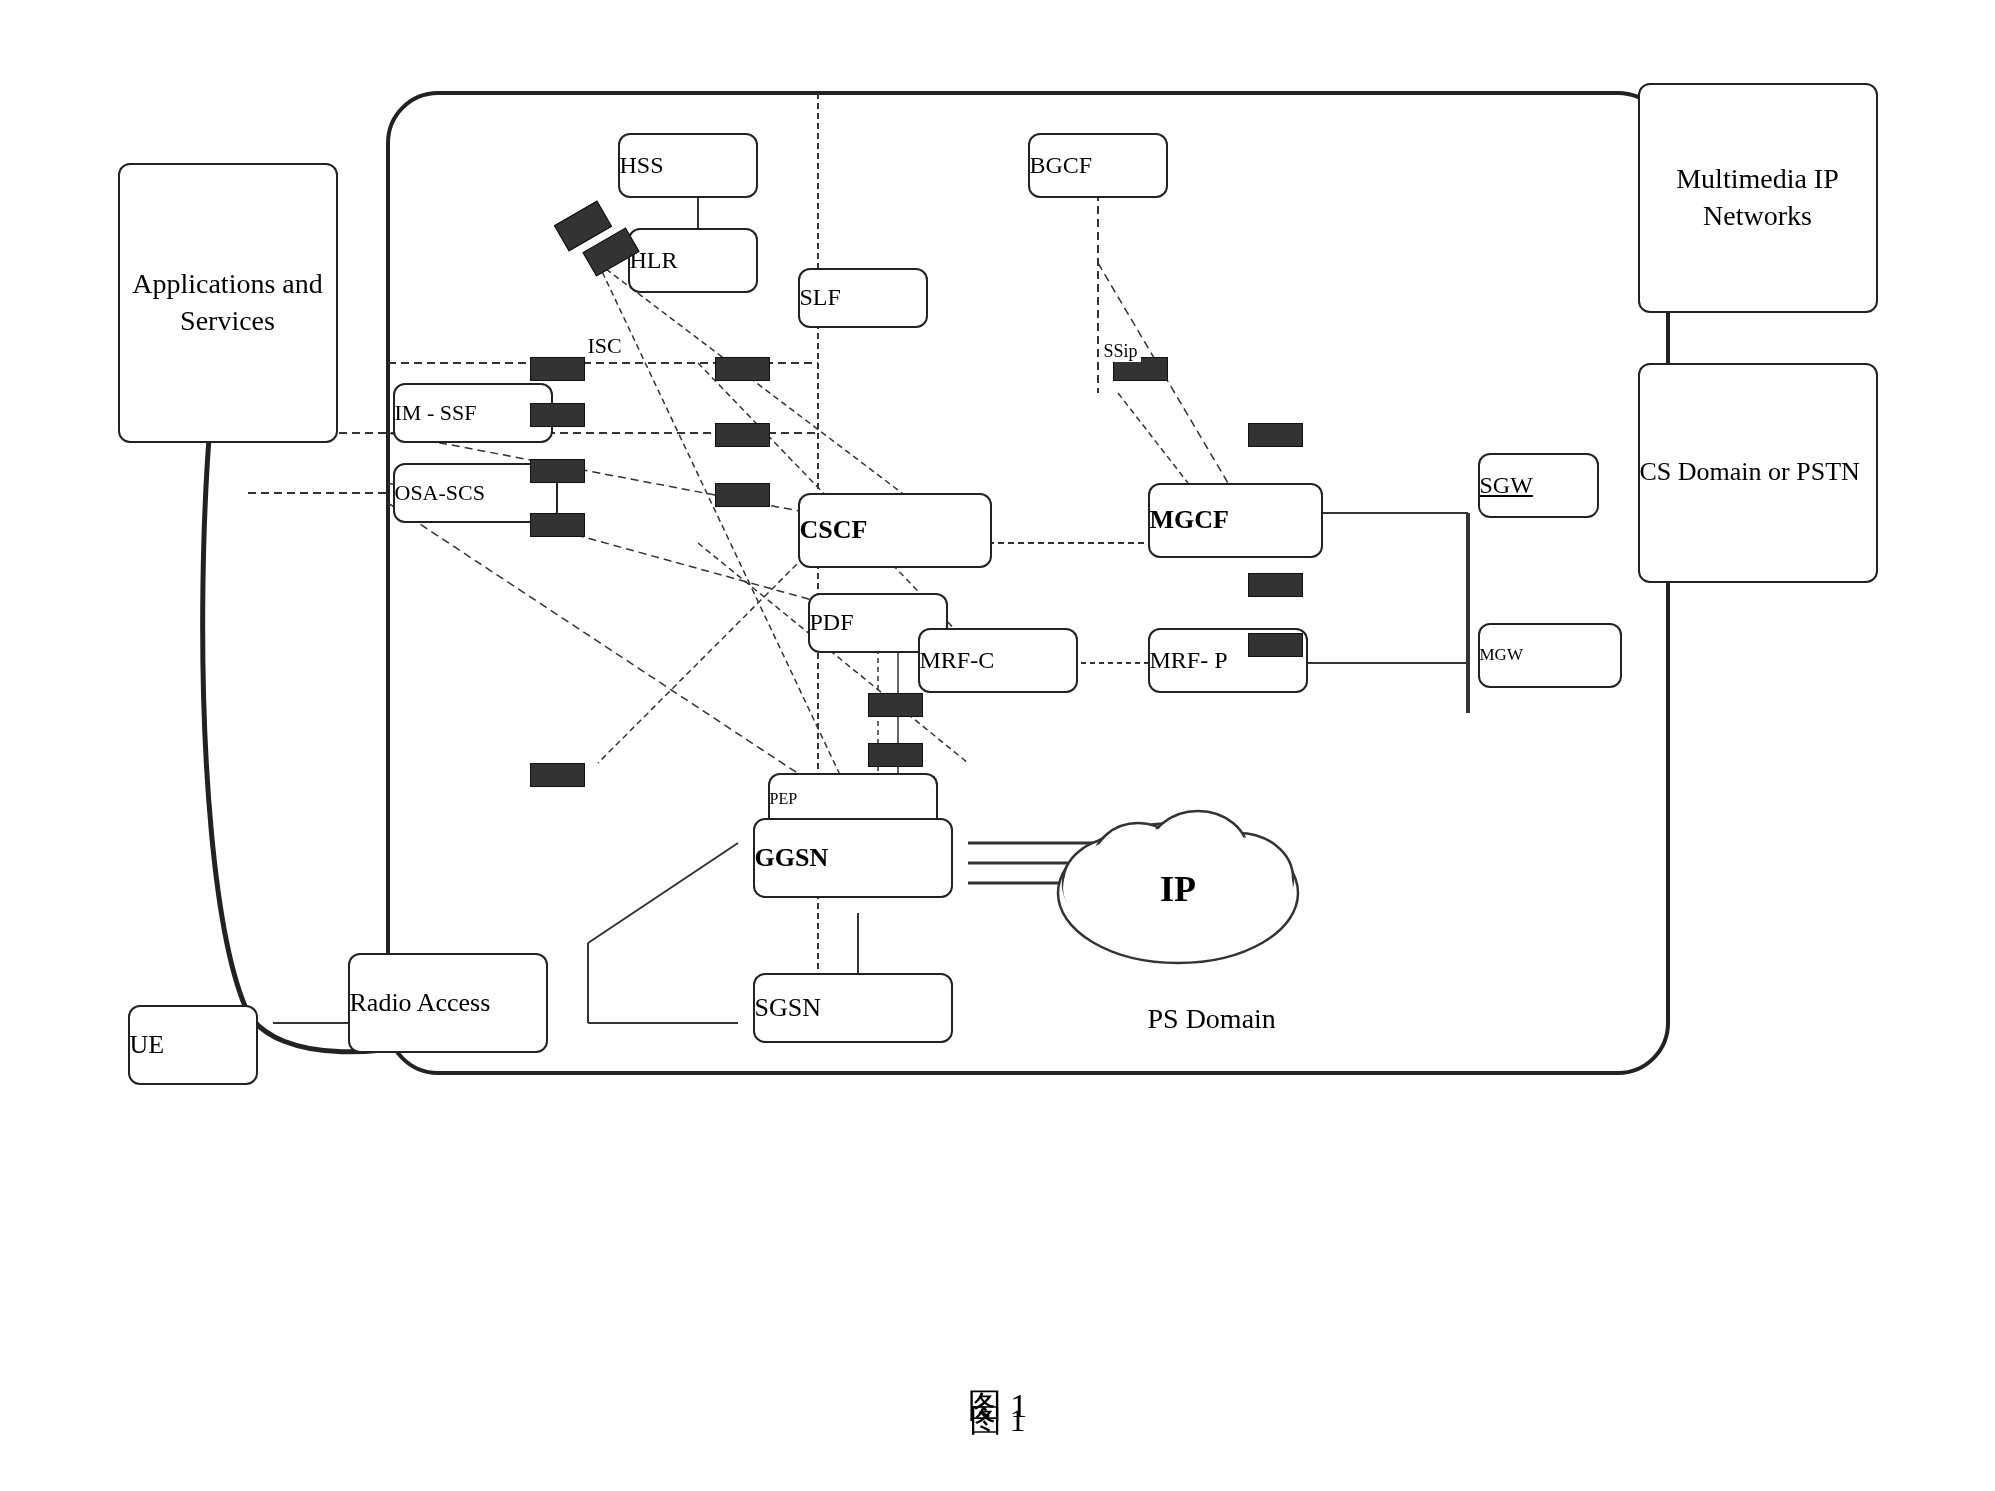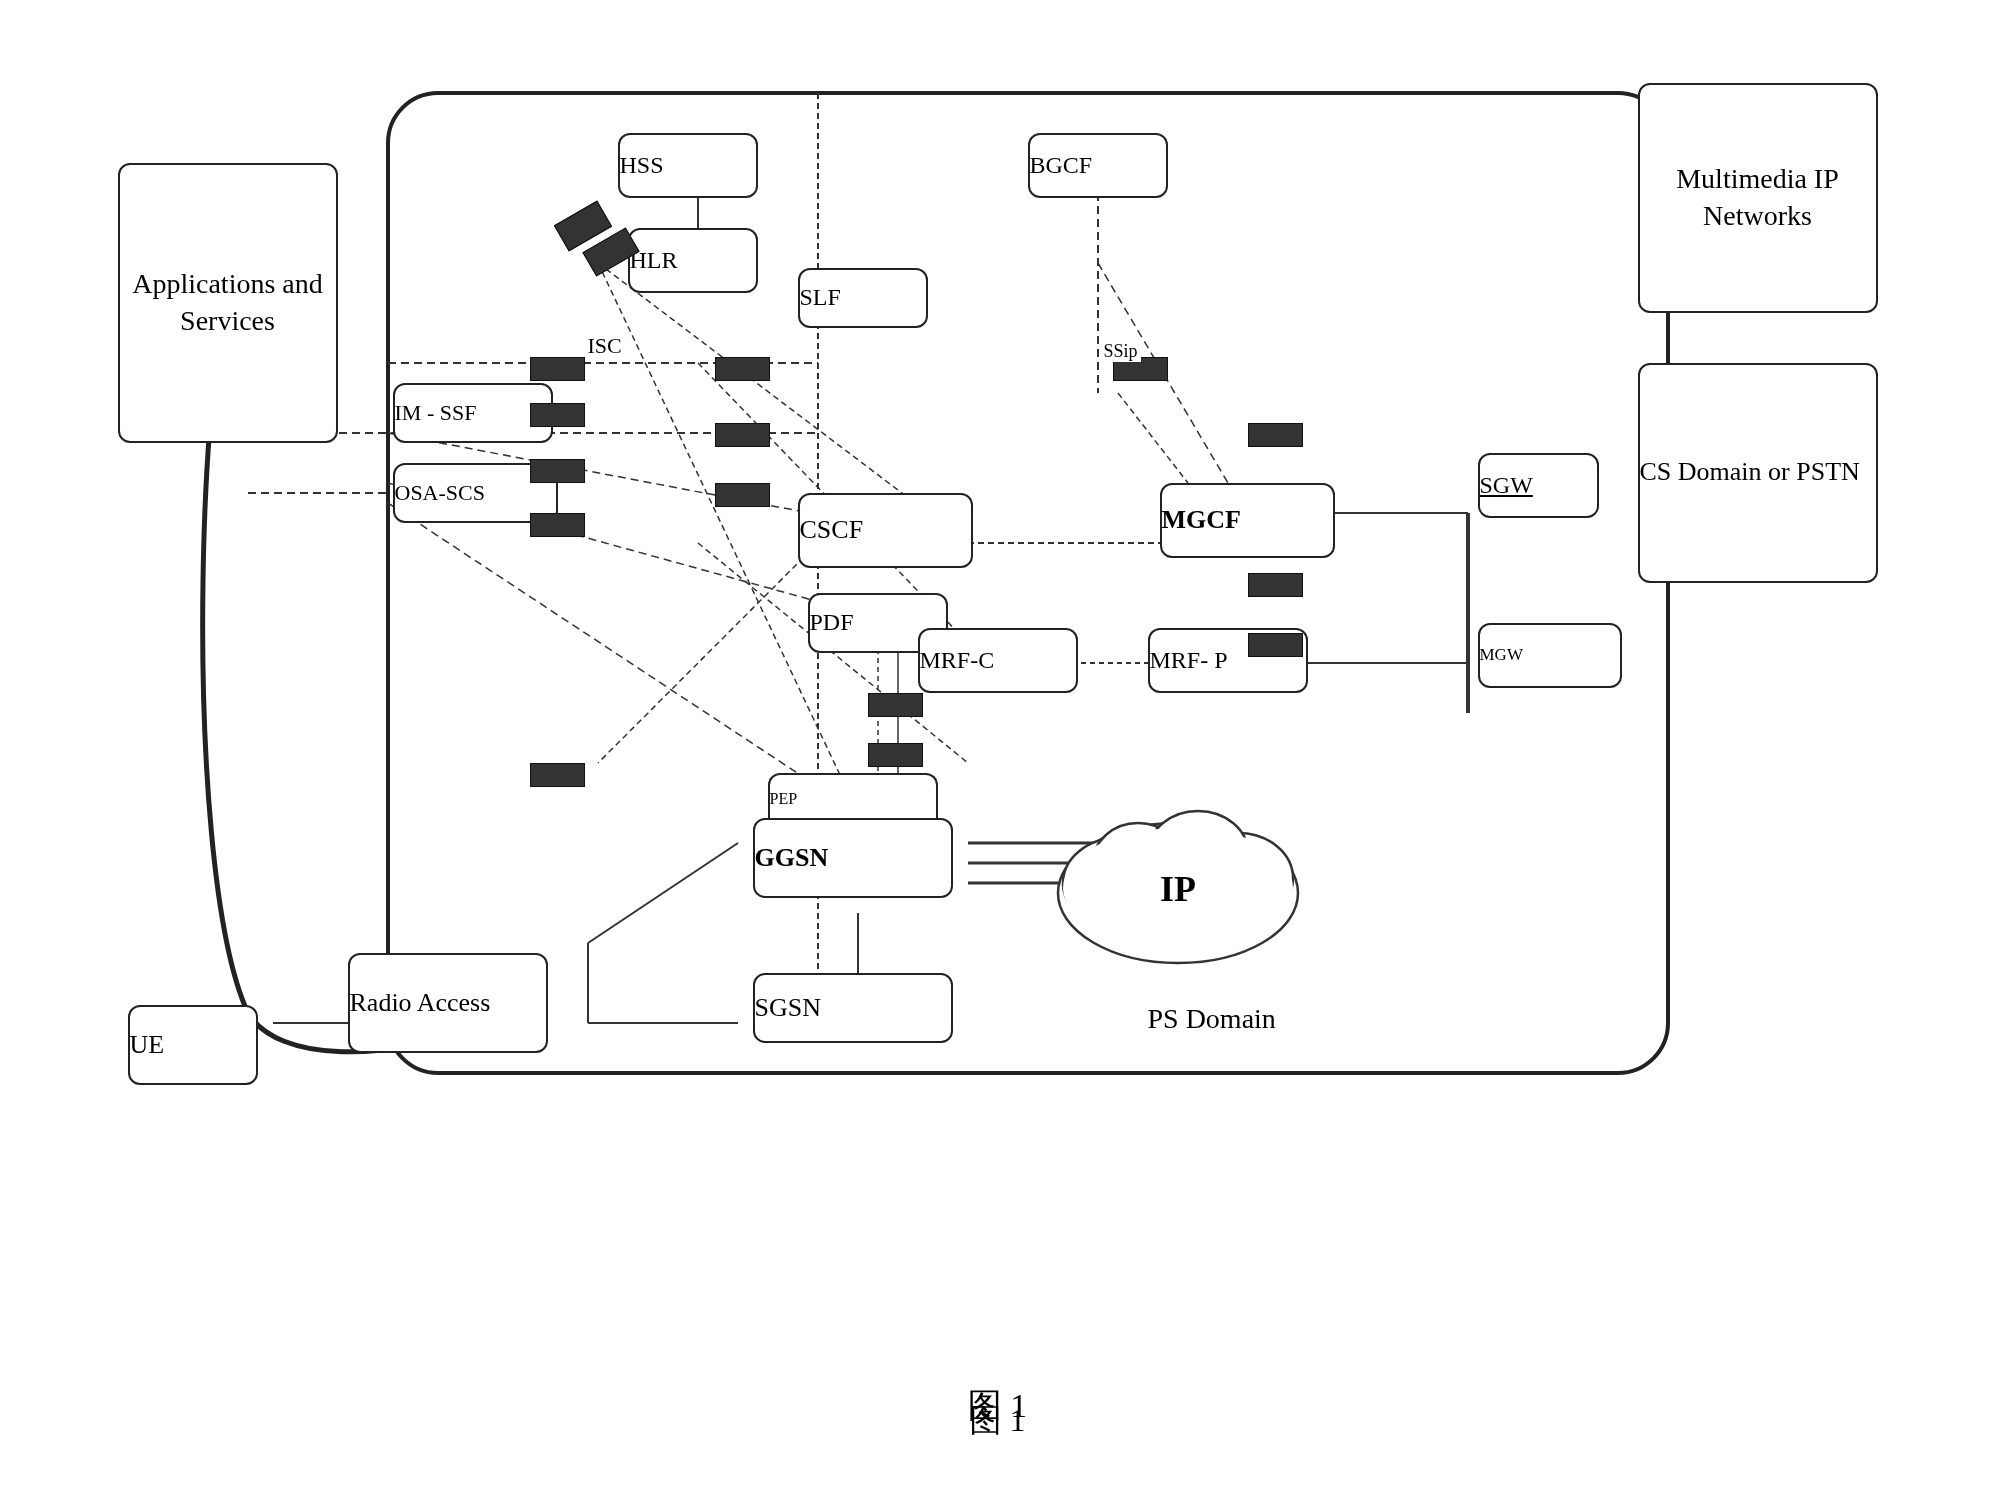--- a/index.html
+++ b/index.html
@@ -200,29 +200,29 @@
     </div>
 
     <div class="box" style="left:295px; top:320px; width:160px; height:60px; font-size:22px;">
       <span>IM - SSF</span>
     </div>
 
     <div class="box" style="left:295px; top:400px; width:165px; height:60px; font-size:22px;">
       <span>OSA-SCS</span>
     </div>
 
-    <div class="box box-bold" style="left:700px; top:430px; width:175px; height:75px; font-size:26px; font-weight:normal;">
+    <div class="box box-bold" style="left:700px; top:430px; width:194px; height:75px; font-size:26px; font-weight:bold;">
       <span>CSCF</span>
     </div>
 
     <div class="box" style="left:710px; top:530px; width:140px; height:60px; font-size:24px;">
       <span>PDF</span>
     </div>
 
-    <div class="box box-bold" style="left:1050px; top:420px; width:175px; height:75px; font-size:26px; font-weight:bold;margin-left:12px;">
+    <div class="box box-bold" style="left:1050px; top:420px; width:175px; height:75px; font-size:26px; font-weight:bold;">
       <span>MGCF</span>
     </div>
 
     <div class="box" style="left:1380px; top:390px; width:121px; height:65px; font-size:24px;text-decoration:underline;">
       <span>SGW</span>
     </div>
 
     <div class="box" style="left:1380px; top:560px; width:144px; height:65px; font-size:17px;">
       <span>MGW</span>
     </div>

